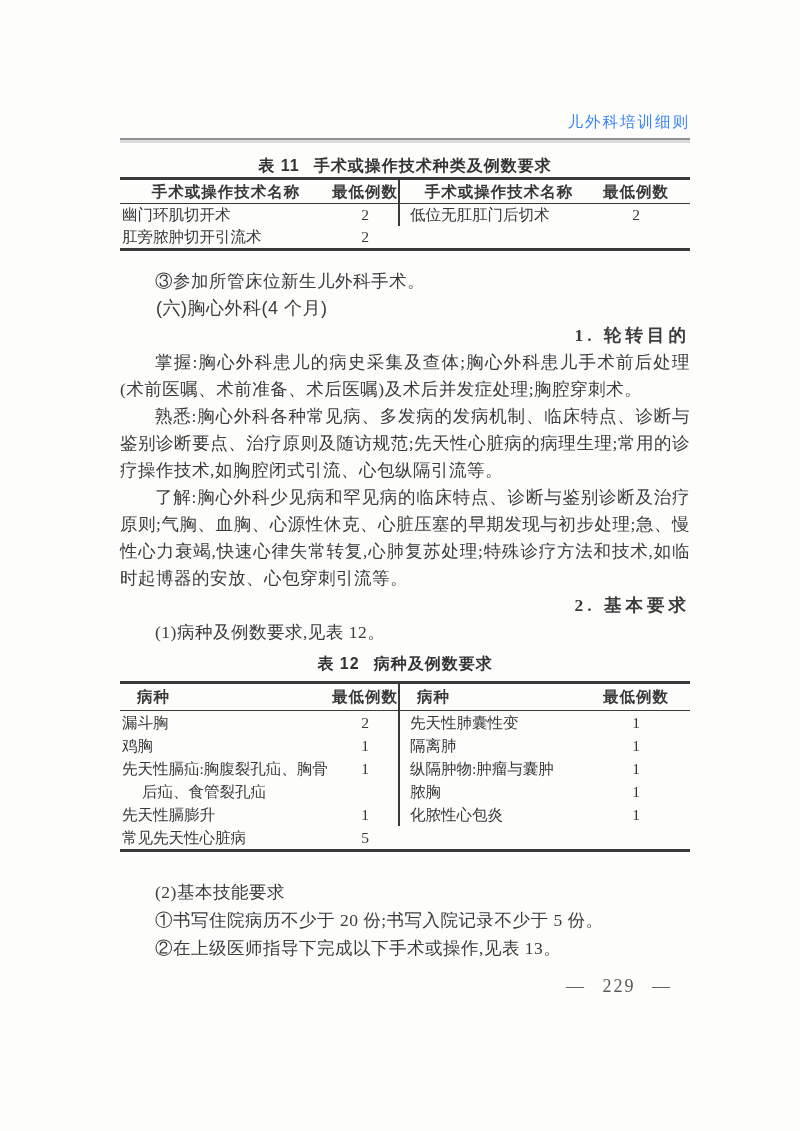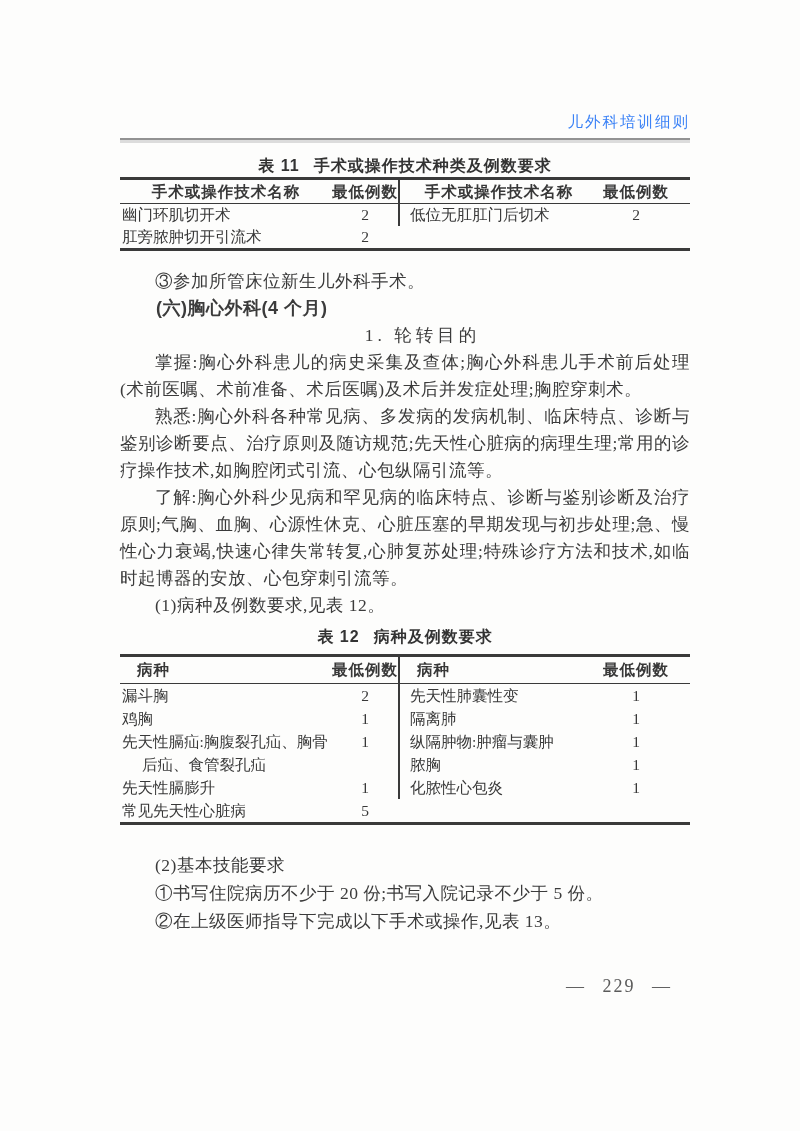--- a/index.html
+++ b/index.html
@@ -85,25 +85,25 @@
     font-size: 17.5px;
     line-height: 27px;
     letter-spacing: 0.5px;
     text-align: justify;
     text-indent: 2em;
     margin: 0;
     color: #3b3b3b;
   }
   .para.hei {
     font-family: "Liberation Sans", sans-serif;
-    font-weight: bold;
+    font-weight: normal;
     font-size: 18px;
     text-align: left;
   }
-  .para.kai { letter-spacing: 4px; text-align: center; }
+  .para.kai { letter-spacing: 4px; text-align: right; font-weight: bold; }
 
   .bottomblock { margin-top: 26px; }
   .bottomblock .para { line-height: 28px; }
 
   
   .page-number {
     position: absolute;
     top: 976px;
     right: 128px;
     font-size: 18px;
@@ -147,20 +147,21 @@
       </div>
     </div>
 
     <div class="bodyblock">
       <p class="para">③参加所管床位新生儿外科手术。</p>
       <p class="para hei">(六)胸心外科(4 个月)</p>
       <p class="para kai">1. 轮转目的</p>
       <p class="para">掌握:胸心外科患儿的病史采集及查体;胸心外科患儿手术前后处理(术前医嘱、术前准备、术后医嘱)及术后并发症处理;胸腔穿刺术。</p>
       <p class="para">熟悉:胸心外科各种常见病、多发病的发病机制、临床特点、诊断与鉴别诊断要点、治疗原则及随访规范;先天性心脏病的病理生理;常用的诊疗操作技术,如胸腔闭式引流、心包纵隔引流等。</p>
       <p class="para">了解:胸心外科少见病和罕见病的临床特点、诊断与鉴别诊断及治疗原则;气胸、血胸、心源性休克、心脏压塞的早期发现与初步处理;急、慢性心力衰竭,快速心律失常转复,心肺复苏处理;特殊诊疗方法和技术,如临时起博器的安放、心包穿刺引流等。</p>
+      <p class="para kai">2. 基本要求</p>
       <p class="para">(1)病种及例数要求,见表 12。</p>
     </div>
 
     <div class="tbl-caption cap-12">
       <span class="cap-label">表 12</span><span>病种及例数要求</span>
     </div>
 
     <div class="ctable t12">
       <div class="trow thead">
         <div class="cell cname">病种</div>

